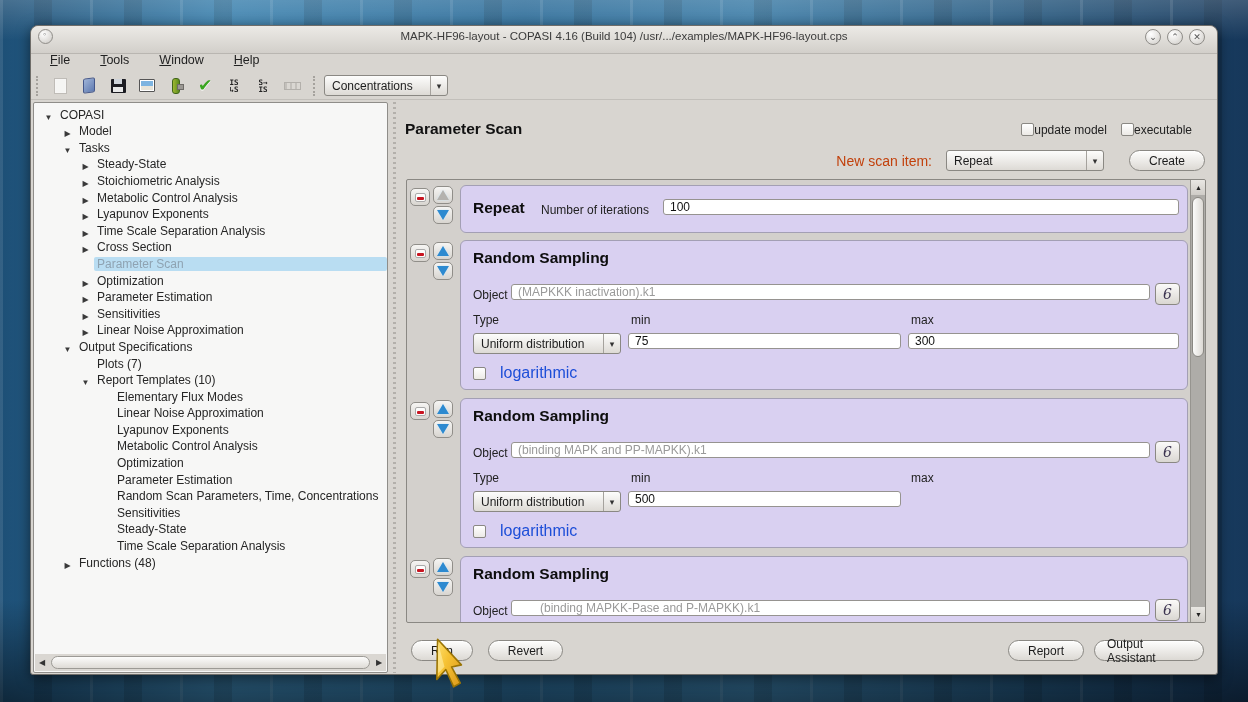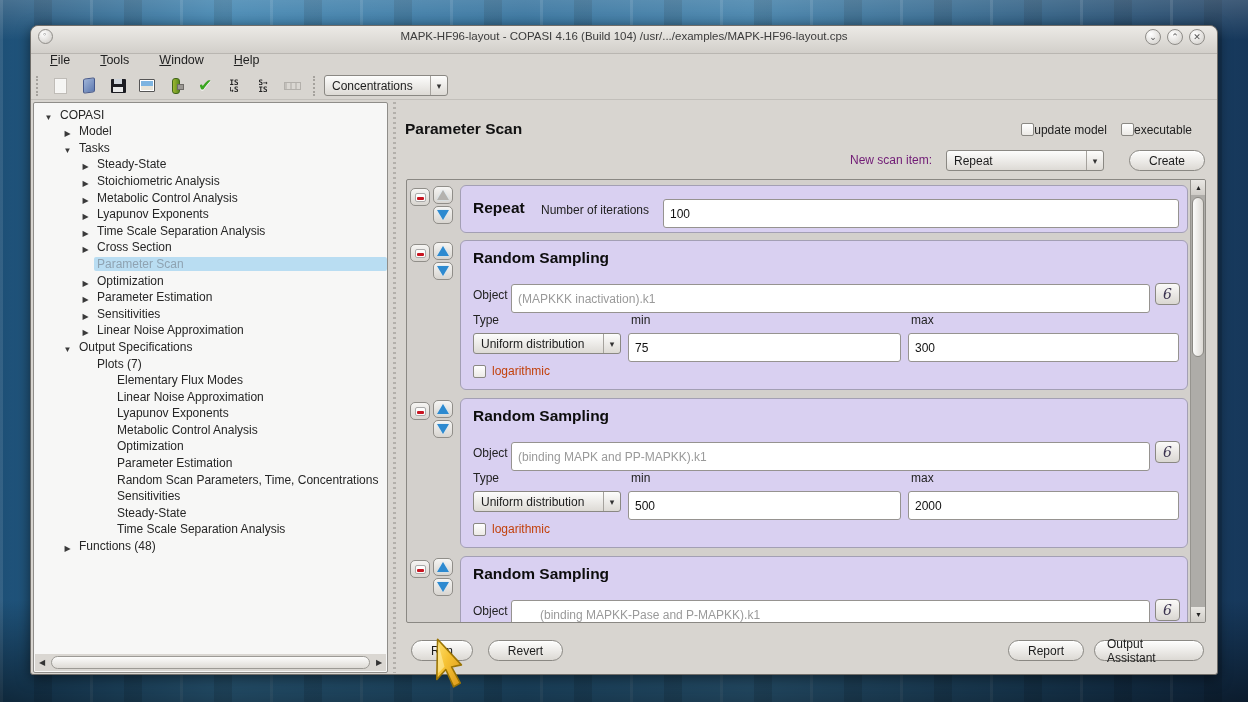--- a/index.html
+++ b/index.html
@@ -71,21 +71,21 @@
   
   .splitter { position:absolute; left:358px; top:76px; width:10px; height:571px;
     background:repeating-linear-gradient(180deg,#b3b0ab 0 2px, rgba(0,0,0,0) 2px 5px);
     background-size:3px 100%; background-position:center; background-repeat:no-repeat; }
   
   .page-title { position:absolute; left:374px; top:94px; font-size:15.5px; font-weight:bold; color:#111; }
   .flags { position:absolute; right:25px; top:97px; display:flex; gap:14px; align-items:center; }
   .cb { width:13px; height:13px; border:1px solid #8a8883; border-radius:2px; background:linear-gradient(#ffffff,#eceae6); flex:0 0 13px;}
   .cb-row { display:flex; align-items:flex-start; font-size:12px; color:#222; }
   .newscan-row { position:absolute; left:0; right:0; top:124px; height:22px; }
-  .newscan-label { position:absolute; right:285px; top:3px; font-size:12px; color:#701a75; }
+  .newscan-label { position:absolute; right:285px; top:3px; font-size:14px; color:#c2410c; }
   .newscan-combo { position:absolute; left:915px; width:158px; top:0; }
   .btn-pill { height:21px; border:1px solid #8a8883; border-radius:10.5px;
     background:linear-gradient(#fefefd,#dcd9d4); box-shadow:inset 0 1px 0 #fff;
     font-size:12px; color:#1c1c1c; display:flex; align-items:center; justify-content:center; padding:0 12px; }
   .create-btn { position:absolute; left:1098px; top:0; width:76px; }
   
   .scan-box { position:absolute; left:375px; top:153px; width:800px; height:444px;
     background:#d3d0cc; border:1px solid #8a8883; border-radius:2px; overflow:hidden; }
   .vscroll { position:absolute; right:0; top:0; width:15px; height:100%; background:#aeaca8; border-left:1px solid #96948f;}
   .vs-btn { position:absolute; left:0; width:15px; height:15px; background:linear-gradient(#e9e7e3,#cfccc7); font-size:7px; color:#222; text-align:center; line-height:15px; }
@@ -95,27 +95,27 @@
     background:linear-gradient(#f6f5f3,#d8d5d0); display:flex; align-items:center; justify-content:center; }
   .rm-glyph { width:11px; height:9px; background:#fdfdfc; border:1px solid #aaa; border-radius:2px; position:relative;}
   .rm-glyph::after { content:""; position:absolute; left:1px; bottom:1px; width:7px; height:3px; background:#c81420; border-radius:1px;}
   .tri { width:0; height:0; }
   .tri.up   { border-left:6px solid transparent; border-right:6px solid transparent; border-bottom:10px solid #2d8ad0; filter:drop-shadow(0 0 1px #cfe6f6);}
   .tri.down { border-left:6px solid transparent; border-right:6px solid transparent; border-top:10px solid #2d8ad0; filter:drop-shadow(0 0 1px #cfe6f6);}
   .tri.disabled { border-bottom-color:#b4b2ae; }
   .purple-box { position:absolute; left:53px; width:728px; background:#d9d0f1; border:1px solid #a39fb4; border-radius:6px; }
   .pb-title { position:absolute; left:12px; top:8px; font-size:15.5px; font-weight:bold; color:#0d0d0d; }
   .flabel { position:absolute; font-size:12px; color:#222; }
-  .tfield { position:absolute; height:29px; border:1px solid #969390; border-radius:3px; background:#fff;
+  .tfield { position:absolute; height:16px; border:1px solid #969390; border-radius:3px; background:#fff;
     font-family:"Liberation Sans","DejaVu Sans",sans-serif; font-size:12px; color:#111; padding:0 6px; }
   .tfield.gray { color:#9a9a9a; }
   .obj-btn { position:absolute; left:694px; width:25px; height:22px; border:1px solid #8a8883; border-radius:4px;
     background:linear-gradient(#fbfaf9,#dad7d2); display:flex; align-items:center; justify-content:center;
     font-family:"DejaVu Serif",serif; font-style:italic; font-size:14px; color:#3c3450; }
-  .log-row { position:absolute; left:12px; display:flex; align-items:center; gap:6px; font-size:12px; color:#c2410c; }
+  .log-row { position:absolute; left:12px; display:flex; align-items:center; gap:14px; font-size:16px; color:#1d4ed8; }
   
   .footer-btn { position:absolute; top:614px; }
   
   .cursor { position:absolute; left:426px; top:637px; z-index:50; }
 </style>
 </head>
 <body>
 
 <div class="window">
 
@@ -233,20 +233,24 @@
           <span class="tlabel">Linear Noise Approximation</span>
         </div>
       <div class="tree-row d1">
           <span class="tw open"></span>
           <span class="tlabel">Output Specifications</span>
         </div>
       <div class="tree-row d2">
           <span class="tw"></span>
           <span class="tlabel">Plots (7)</span>
         </div>
+      <div class="tree-row d2">
+          <span class="tw open"></span>
+          <span class="tlabel">Report Templates (10)</span>
+        </div>
       <div class="tree-row d3">
           <span class="tw"></span>
           <span class="tlabel">Elementary Flux Modes</span>
         </div>
       <div class="tree-row d3">
           <span class="tw"></span>
           <span class="tlabel">Linear Noise Approximation</span>
         </div>
       <div class="tree-row d3">
           <span class="tw"></span>
@@ -379,21 +383,20 @@
           <span>6</span>
         </div>
       <div class="flabel" style="left:12px; top:72px;">Type</div>
       <div class="flabel" style="left:170px; top:72px;">min</div>
       <div class="flabel" style="left:450px; top:72px;">max</div>
       <div class="combo" style="position:absolute; left:12px; top:92px; width:148px;">
         <span class="combo-text">Uniform distribution</span>
         <span class="combo-arrow"></span>
       </div>
       <input class="tfield" style="left: 167px; top: 92px; width: 273px;" value="500">
-      <input class="tfield" style="left: 447px; top: 92px; width: 271px;" value="2000">
       <div class="log-row" style="top:123px;">
         <div class="cb"></div>
         <span>logarithmic</span>
       </div>
     </div>
 
     <div class="mini-btn" style="left:3px; top:380px;">
         <div class="rm-glyph"></div>
       </div>
     <div class="mini-btn" style="left:26px; top:378px;">

